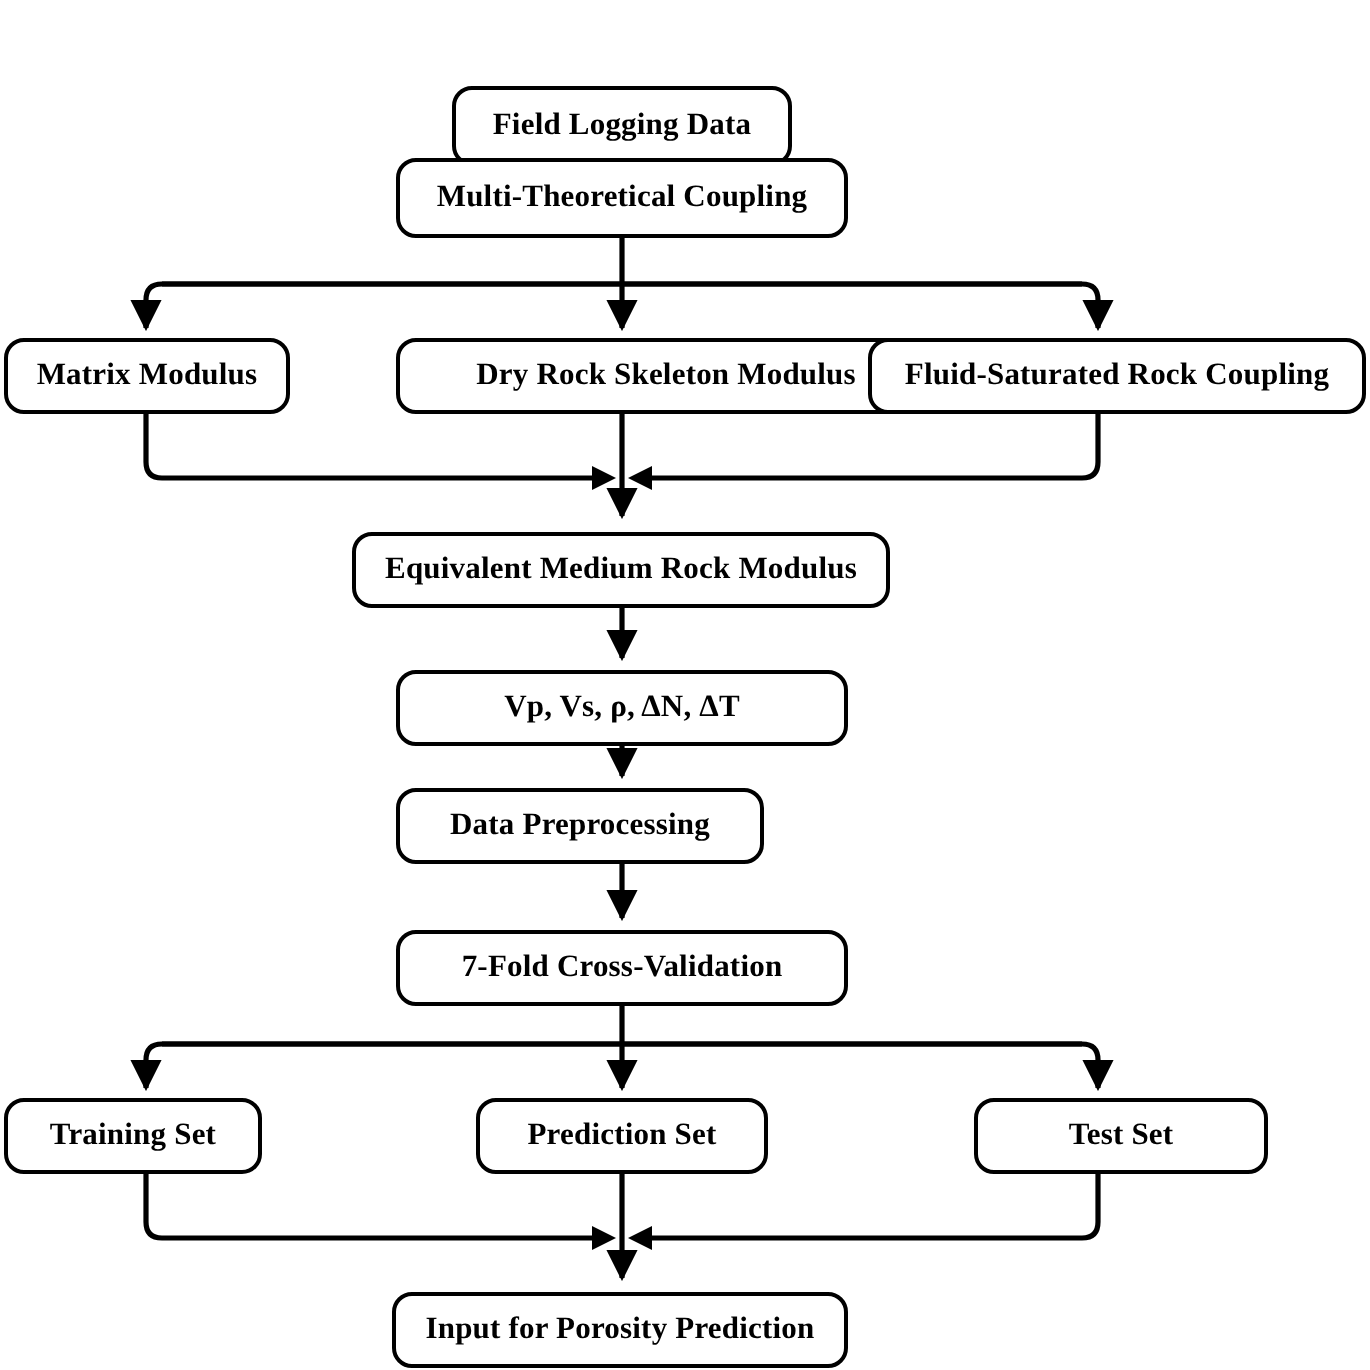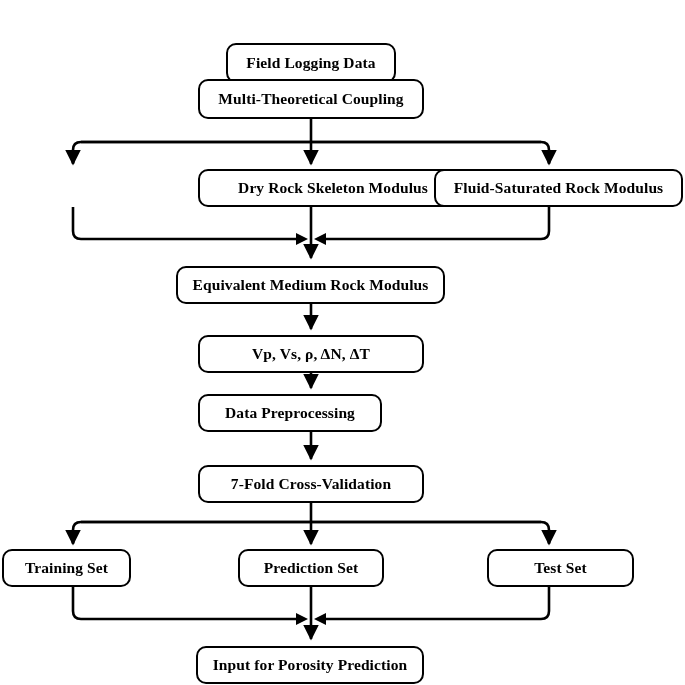--- a/index.html
+++ b/index.html
@@ -89,24 +89,25 @@
       <line x1="311" y1="587" x2="311" y2="639" marker-end="url(#arrow-down)"></line>
       <path d="M 296 613 L 308 619 L 296 625 z" fill="#000000" stroke="none"></path>
       <path d="M 326 613 L 314 619 L 326 625 z" fill="#000000" stroke="none"></path>
     </g>
   </svg>
 
   <div class="node-box" style="left:226px; top:3px;   width:170px; height:40px;margin-top:40px;">Field Logging Data</div>
 
   <div class="node-box" style="left:198px; top:79px;  width:226px; height:40px;font-family:Liberation Serif, serif;">Multi-Theoretical Coupling</div>
 
+  <div class="node-box" style="left:2px;   top:169px; width:143px; height:38px;">Matrix Modulus</div>
 
   <div class="node-box" style="left:198px; top:169px; width:270px; height:38px;">Dry Rock Skeleton Modulus</div>
 
-  <div class="node-box" style="left:434px; top:169px; width:249px; height:38px;">Fluid-Saturated Rock Modulus</div>
+  <div class="node-box" style="left:434px; top:169px; width:249px; height:38px;">Fluid-Saturated Rock Coupling</div>
 
   <div class="node-box" style="left:176px; top:266px; width:269px; height:38px;">Equivalent Medium Rock Modulus</div>
 
   <div class="node-box" style="left:198px; top:335px; width:226px; height:38px;">Vp, Vs, ρ, ΔN, ΔT</div>
 
   <div class="node-box" style="left:198px; top:394px; width:184px; height:38px;">Data Preprocessing</div>
 
   <div class="node-box" style="left:198px; top:465px; width:226px; height:38px;">7-Fold Cross-Validation</div>
 
   <div class="node-box" style="left:2px;   top:549px; width:129px; height:38px;">Training Set</div>

